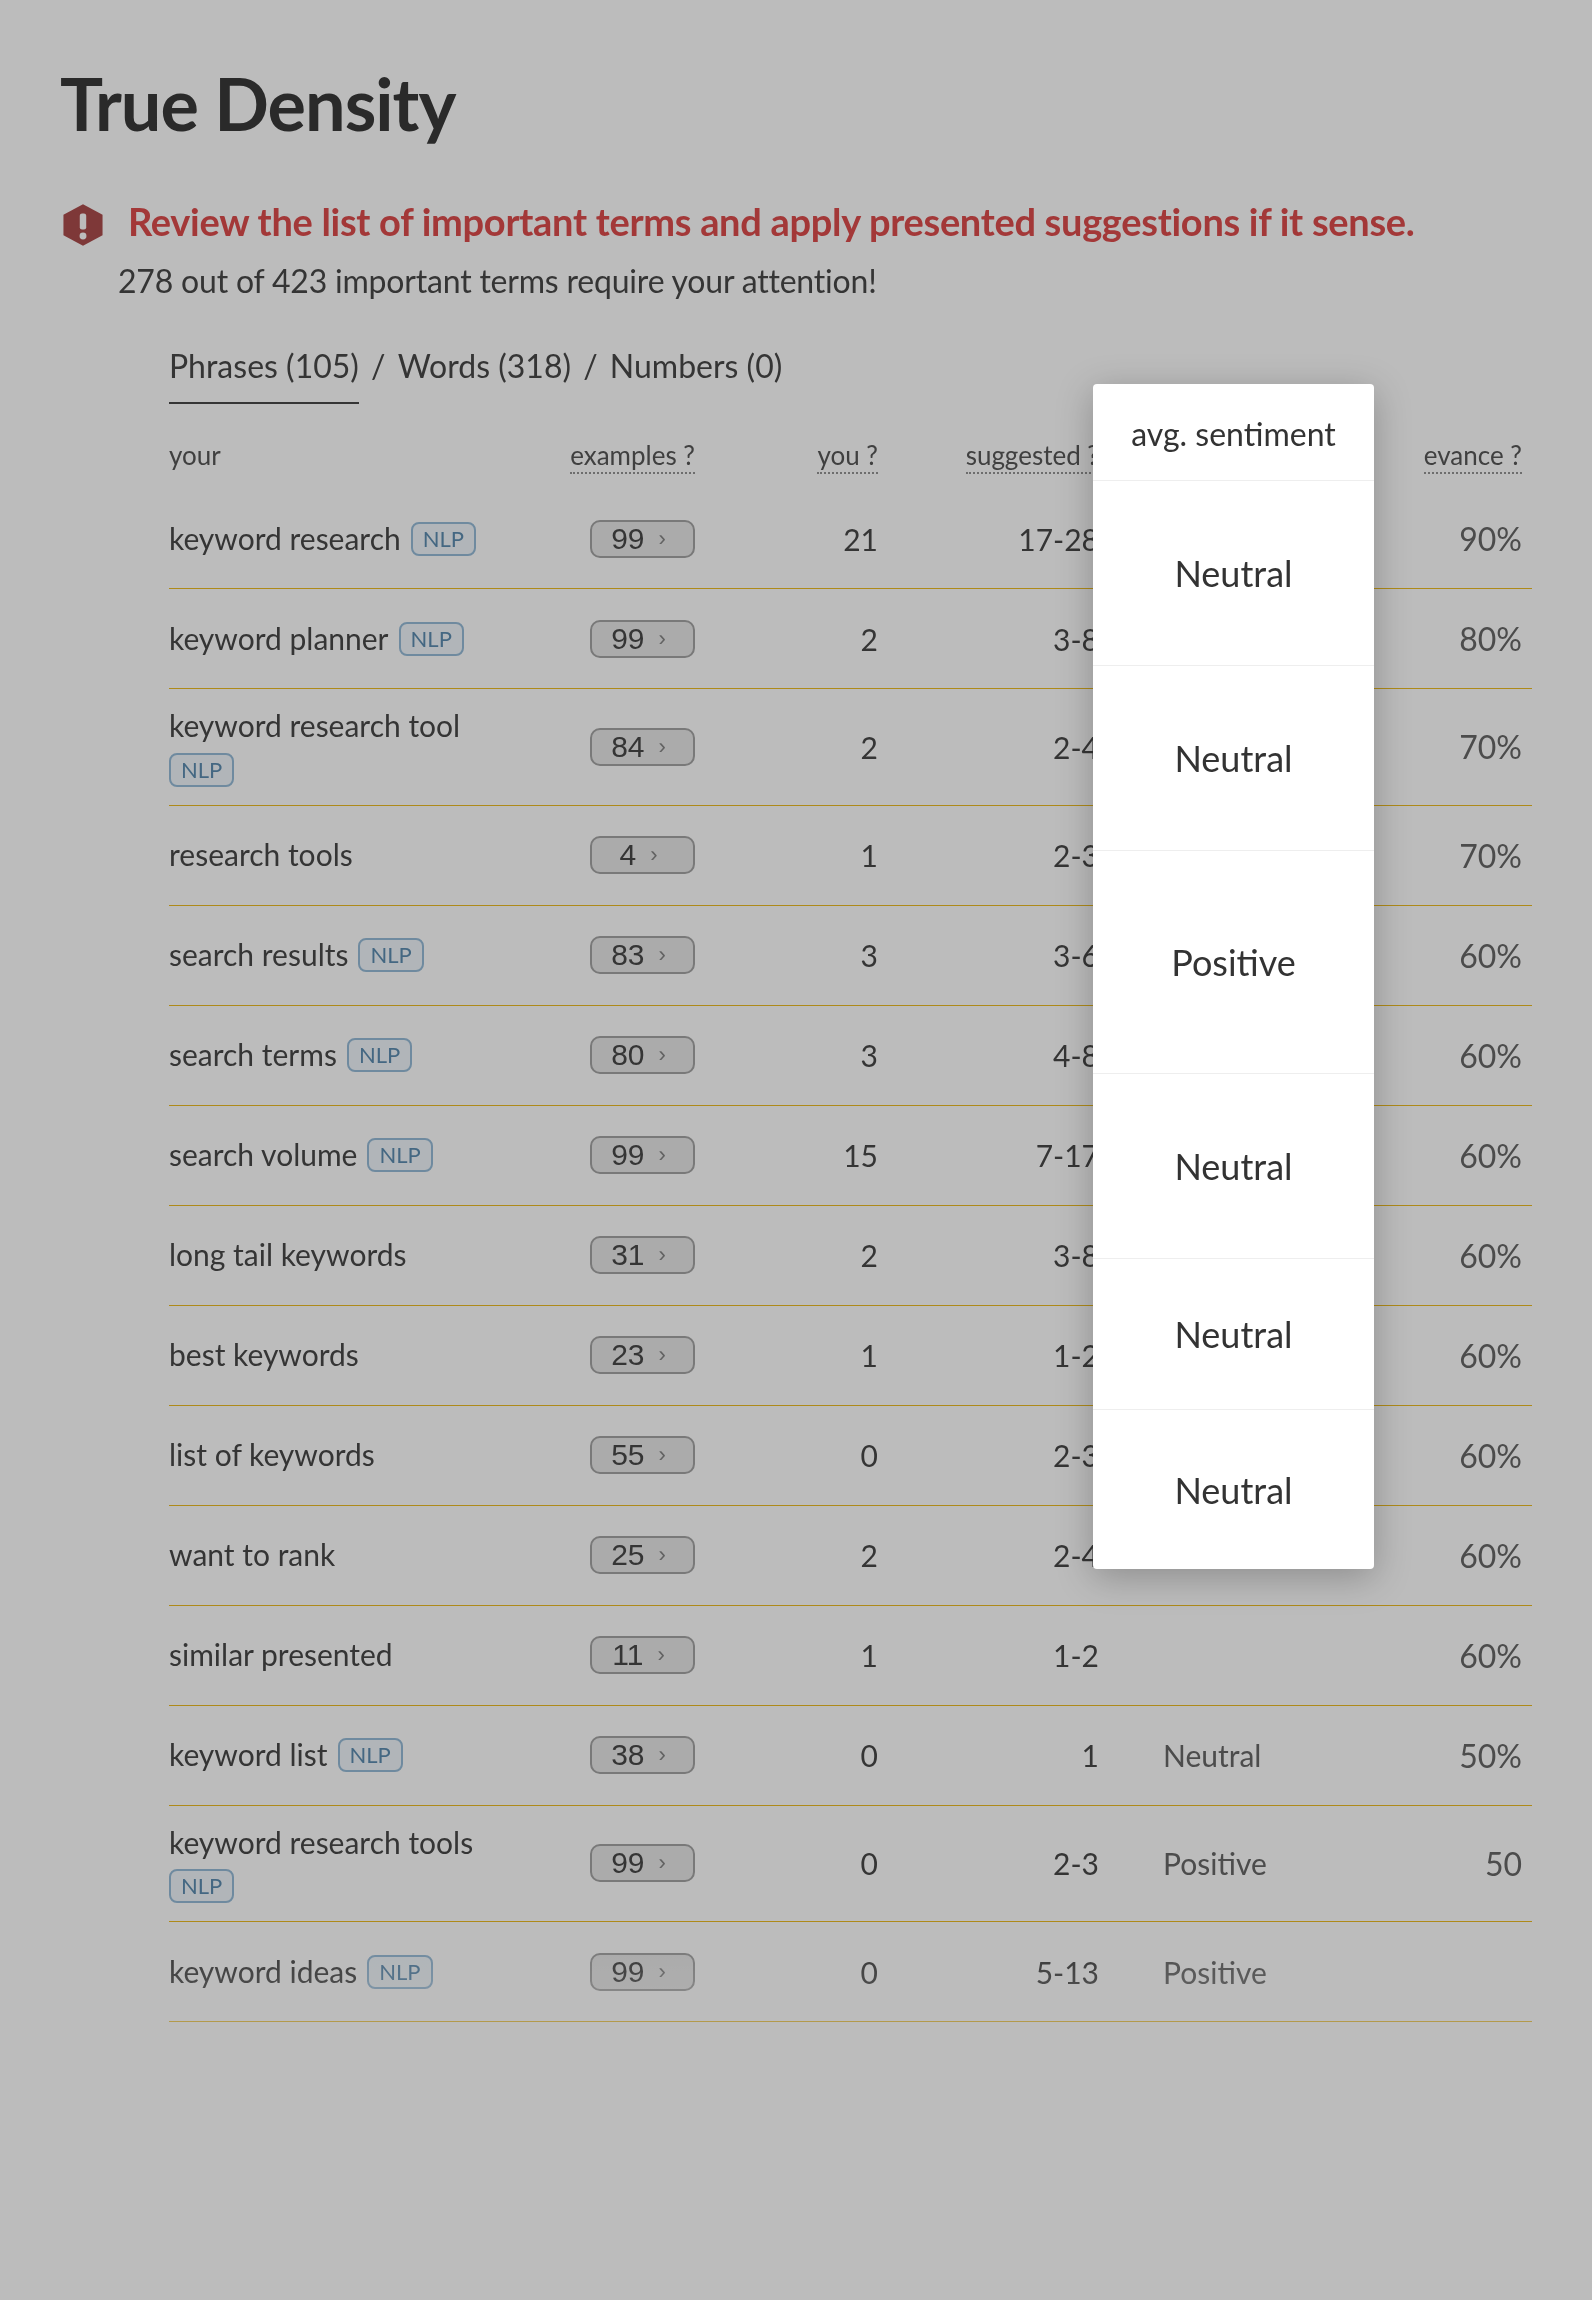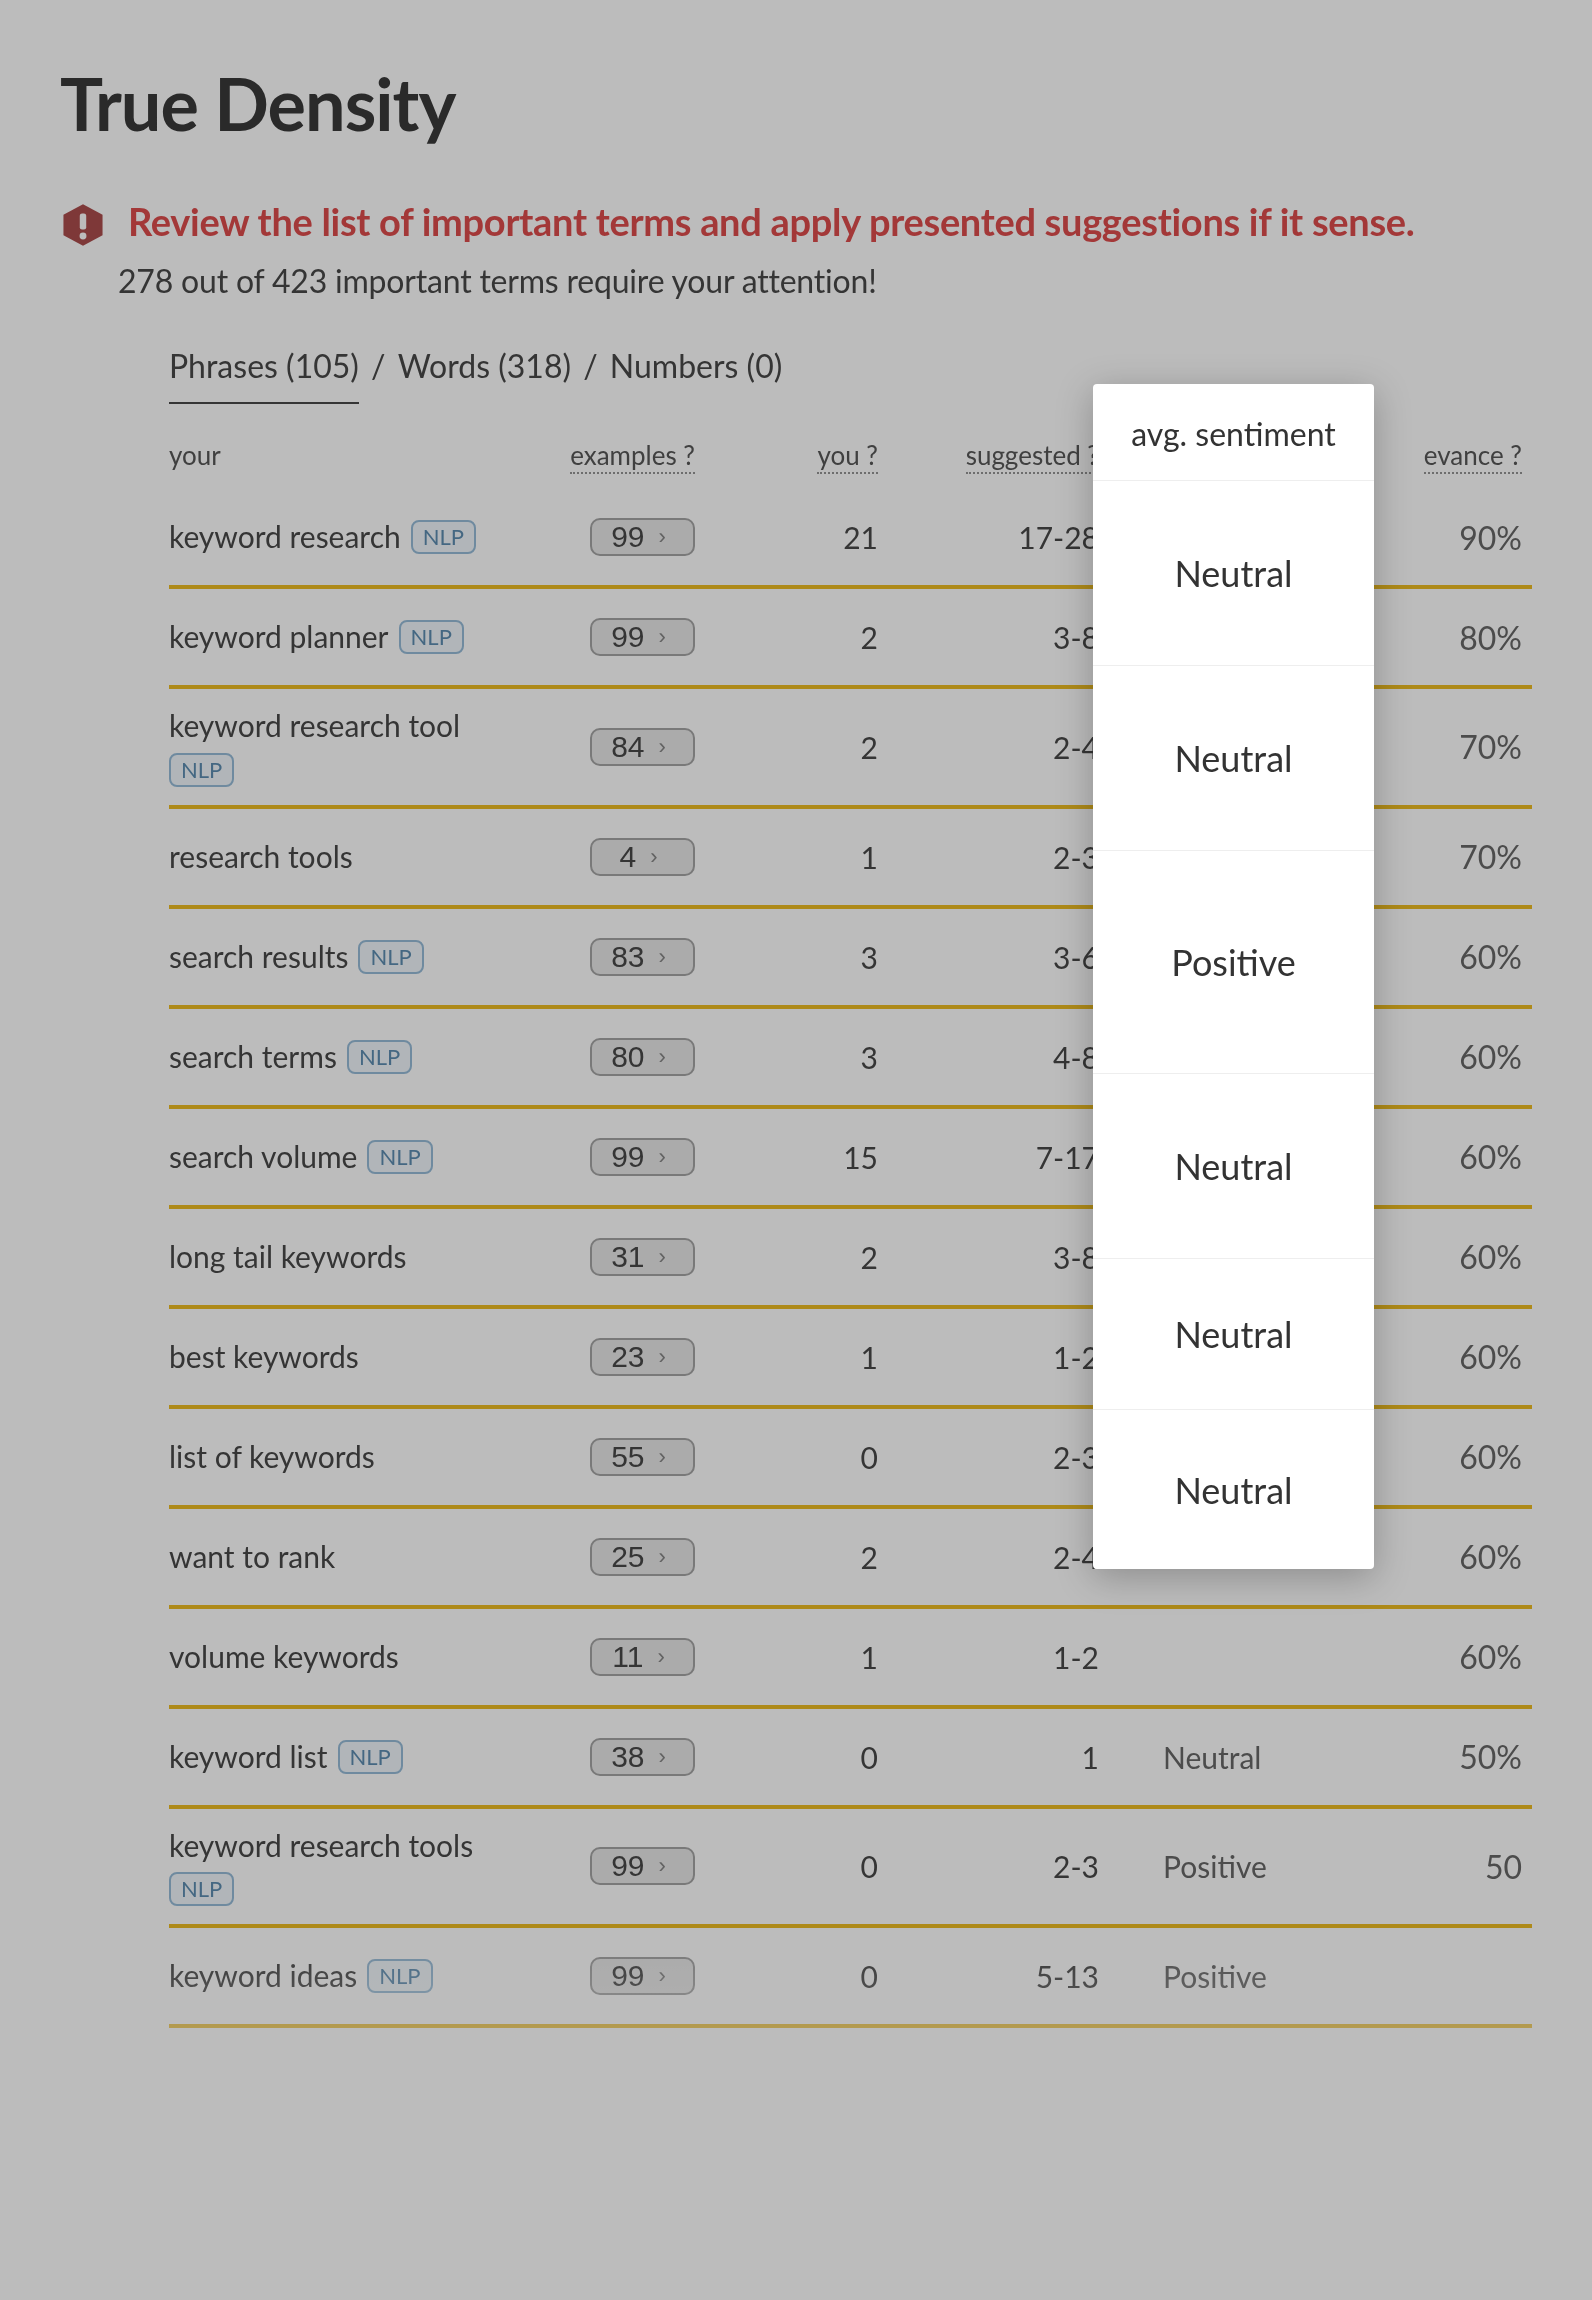--- a/index.html
+++ b/index.html
@@ -80,21 +80,21 @@
     white-space: nowrap;
   }
   .dotted { border-bottom: 2px dotted #888; padding-bottom: 1px; }
   .col-term { text-align: left; }
   .col-examples { text-align: right; padding-right: 36px;}
   .col-you { text-align: right; padding-right: 42px; }
   .col-suggested { text-align: right; padding-right: 40px; }
   .col-sentiment { text-align: left; padding-left: 24px; }
   .col-relevance { text-align: right; padding-right: 10px; }
   .row {
-    border-bottom: 4px solid #eab308;
+    border-bottom: 1px solid #eab308;
     min-height: 100px;
     padding: 18px 0;
   }
   .term-cell {
     display: flex;
     align-items: center;
     flex-wrap: wrap;
     gap: 8px 10px;
     font-size: 30px;
     color: #333;
@@ -385,21 +385,21 @@
               <span class="chev">›</span>
             </button>
           </div>
           <div class="you-cell">2</div>
           <div class="suggested-cell">2-4</div>
           <div class="sentiment-cell">Neutral</div>
           <div class="relevance-cell">60%</div>
         </div>
         <div class="row">
           <div class="term-cell">
-            <span class="term-text">volume keywords</span>
+            <span class="term-text">similar presented</span>
           </div>
           <div class="examples-wrap">
             <button class="examples-pill">
               <span>11</span>
               <span class="chev">›</span>
             </button>
           </div>
           <div class="you-cell">1</div>
           <div class="suggested-cell">1-2</div>
           <div class="sentiment-cell"></div>

